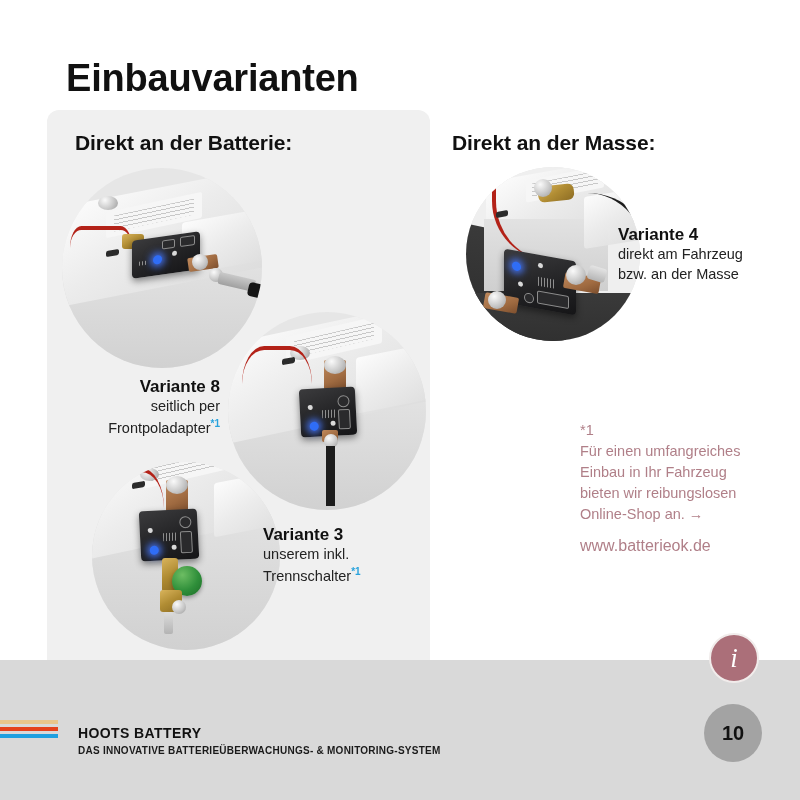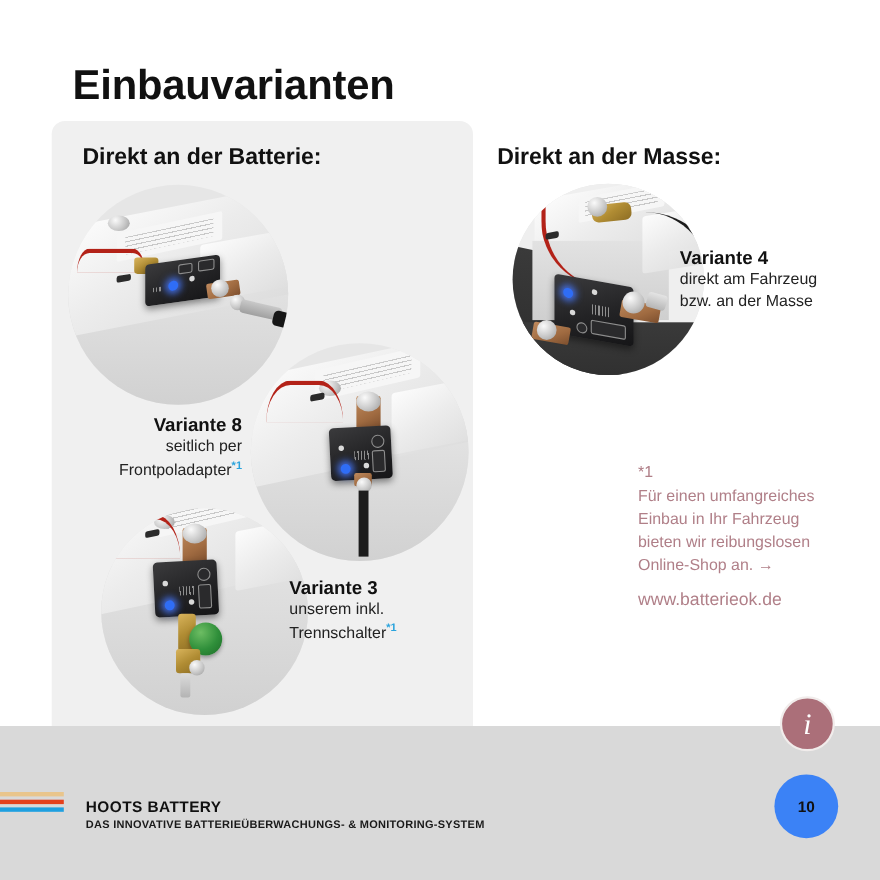--- a/index.html
+++ b/index.html
@@ -266,25 +266,25 @@
     justify-content: center;
     line-height: 1;
   }
   .page-number {
     position: absolute;
     left: 704px;
     top: 704px;
     width: 58px;
     height: 58px;
     border-radius: 50%;
-    background: #3b82f6;
+    background: #a3a3a3;
     display: flex;
     align-items: center;
     justify-content: center;
-    font-size: 14px;
+    font-size: 20px;
     font-weight: 700;
     color: #111111;
   }
 </style>
 </head>
 <body>
 
 <div class="page-title">Einbauvarianten</div>
 
 <div class="left-card"></div>

